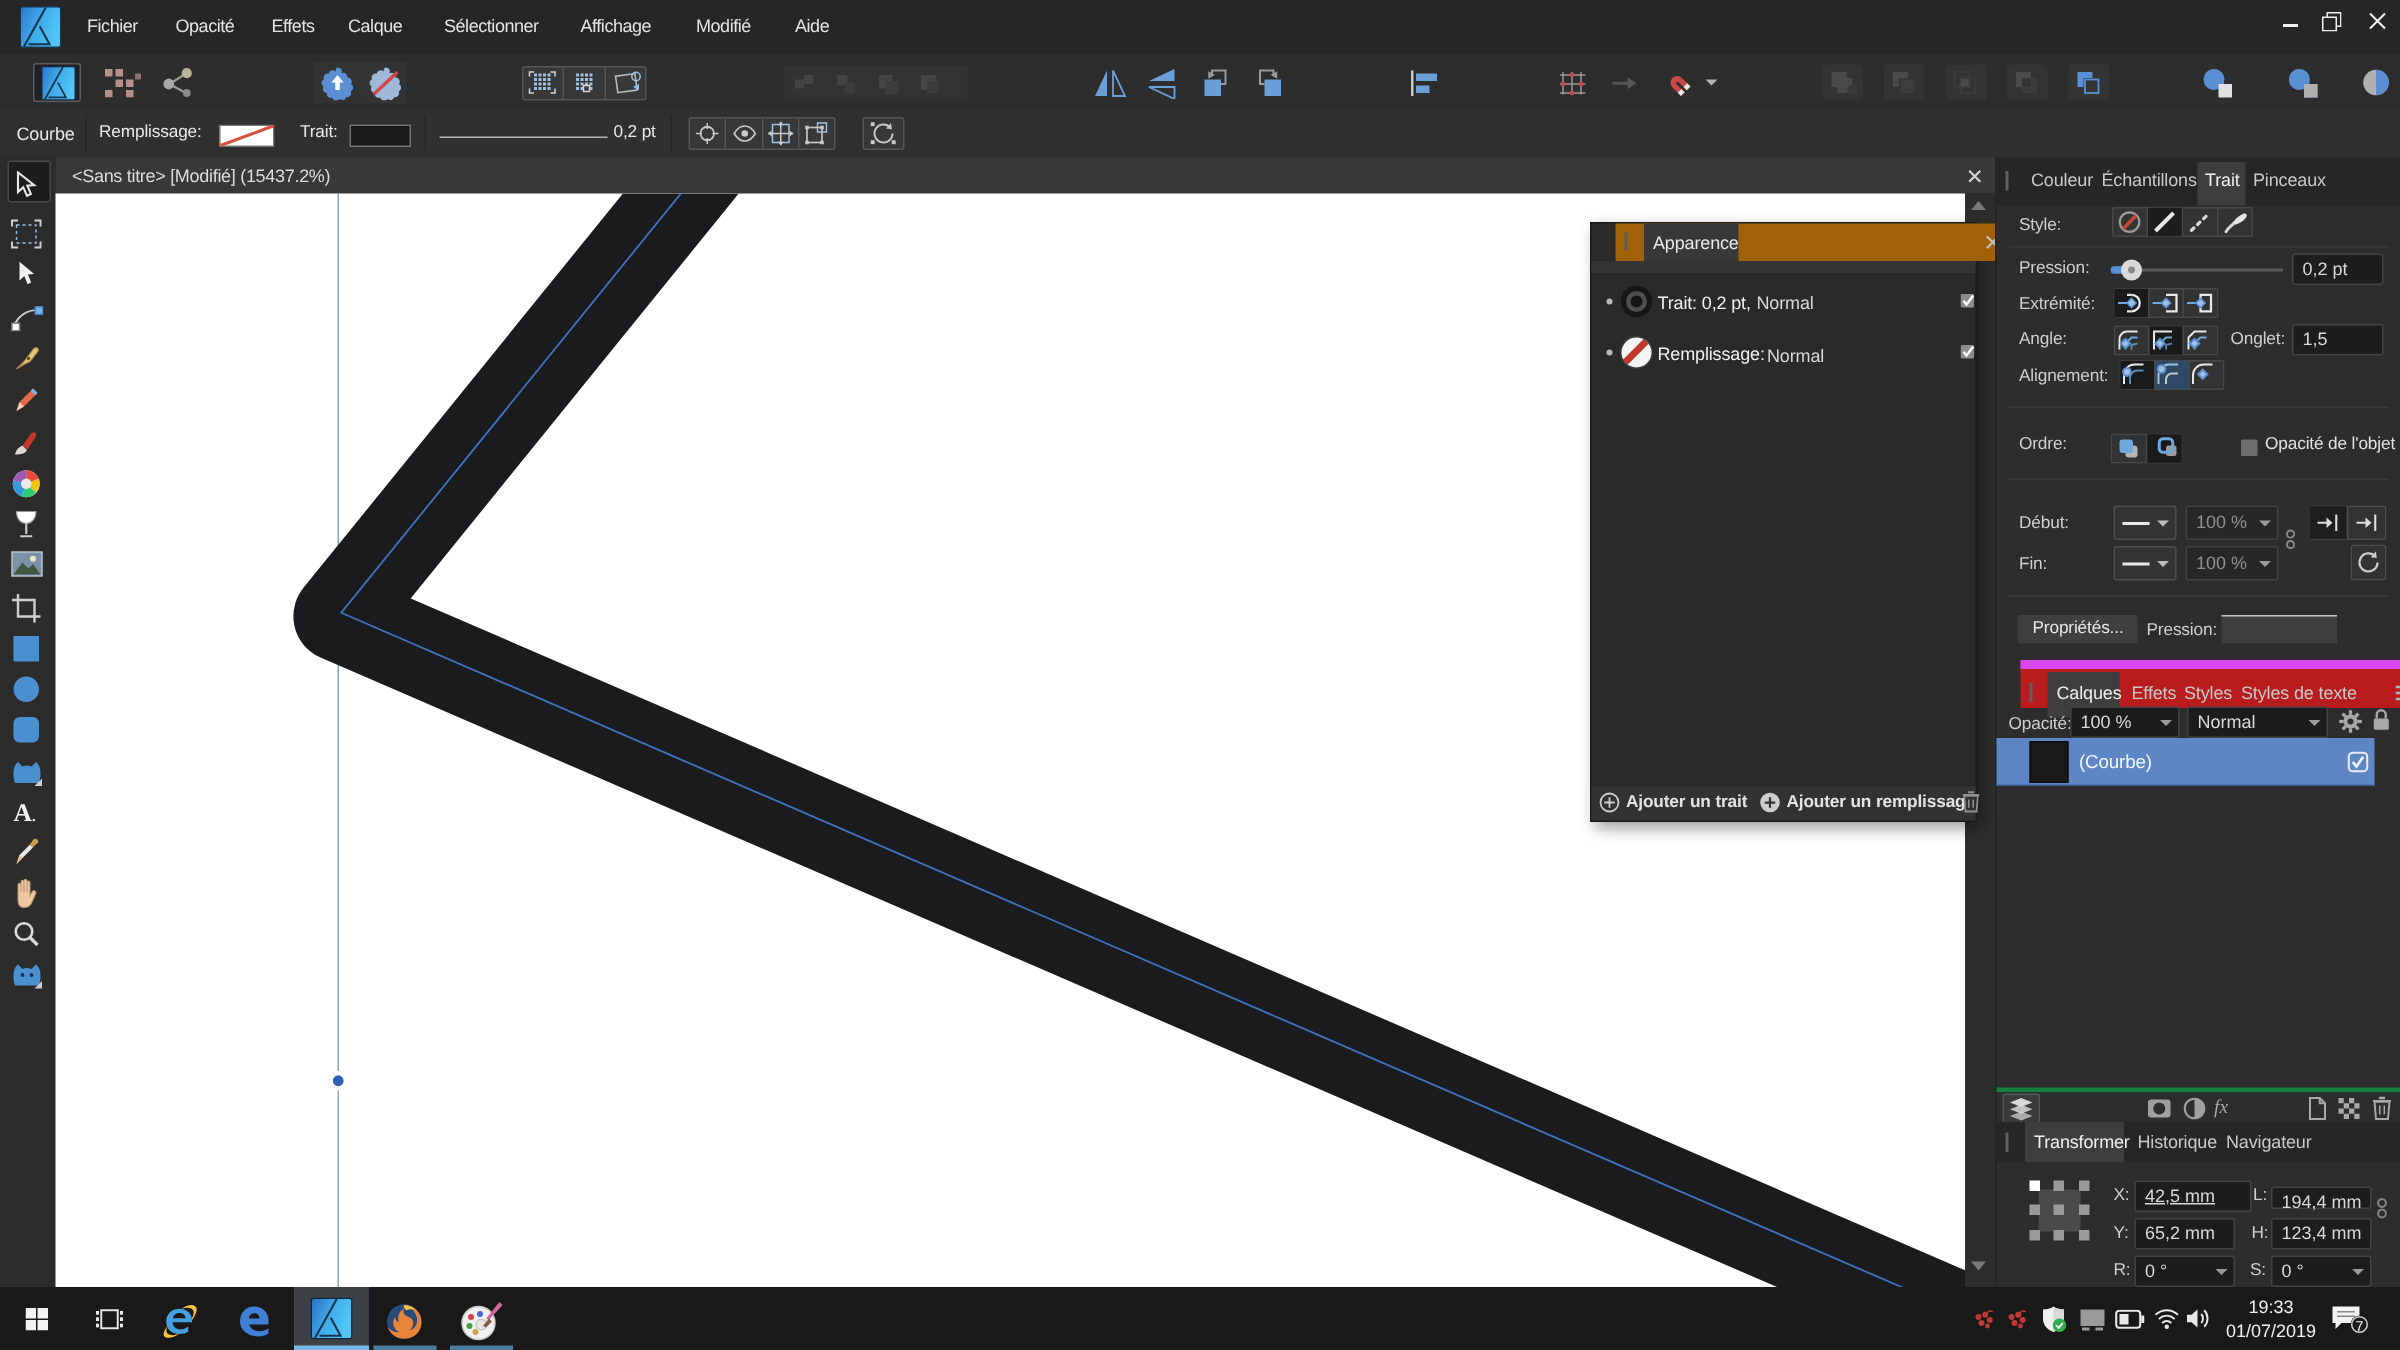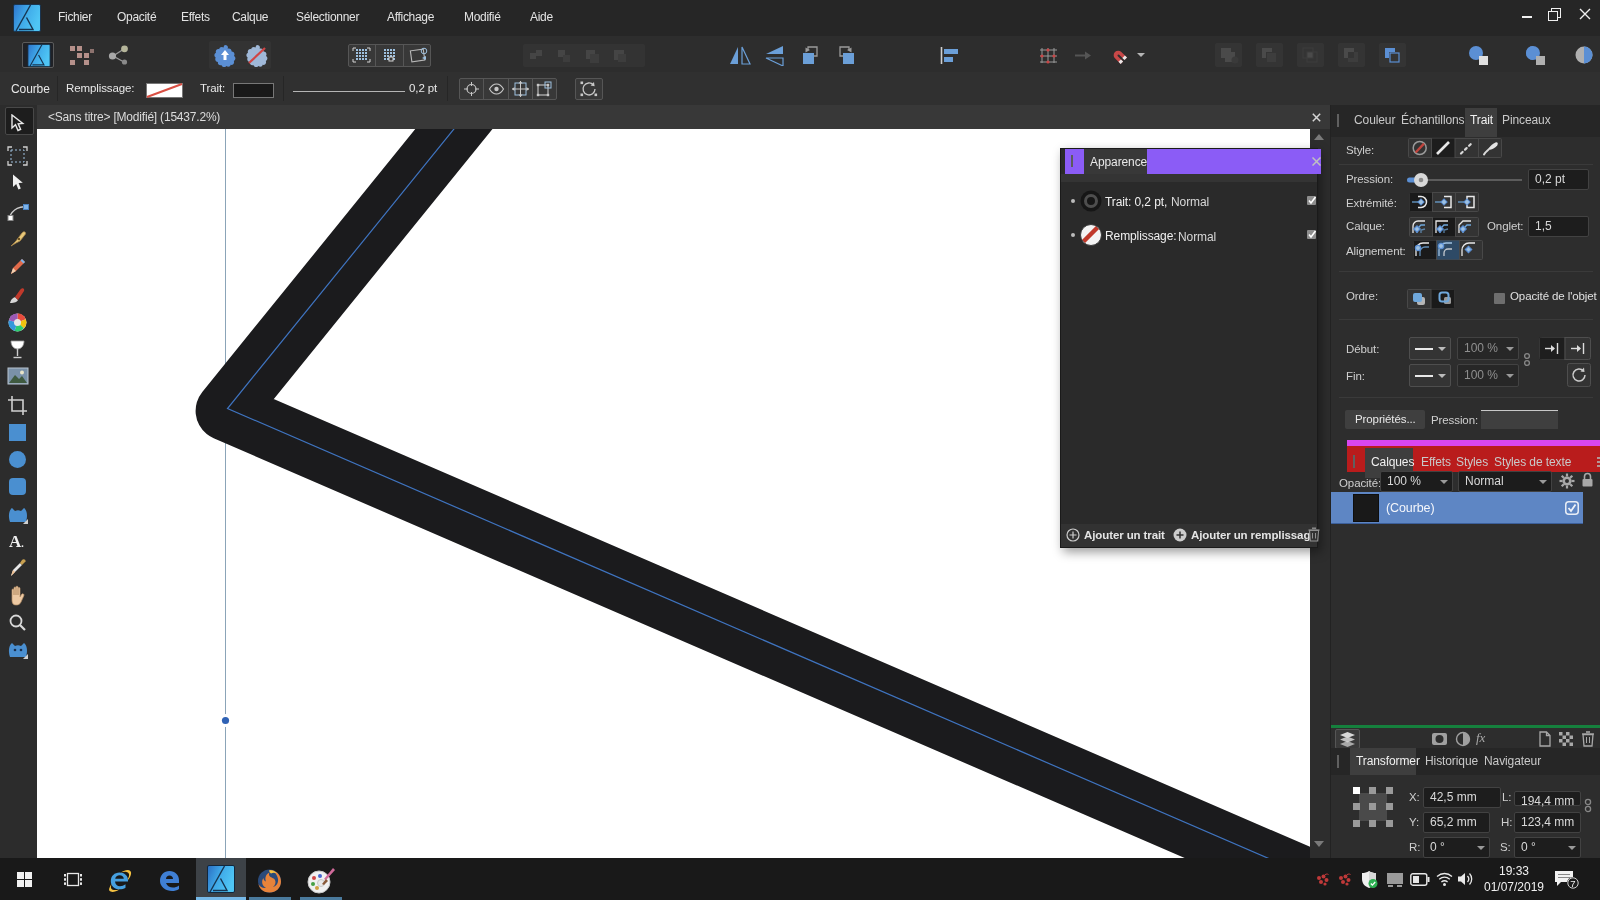--- a/index.html
+++ b/index.html
@@ -411,21 +411,21 @@
     <circle cx="188.5" cy="591.5" r="3.6" fill="#2f62b5"></circle>
   </svg>
 </div>
 
 <div class="abs" style="left:1310px;top:129px;width:20px;height:729px;background:#2d2d2d;">
   <div class="abs" style="left:4px;top:5px;width:0;height:0;border-left:5px solid transparent;border-right:5px solid transparent;border-bottom:6px solid #7a7a7a"></div>
   <div class="abs" style="left:4px;top:712px;width:0;height:0;border-left:5px solid transparent;border-right:5px solid transparent;border-top:6px solid #7a7a7a"></div>
 </div>
 
 <div class="abs" id="apparence" style="left:1060px;top:148px;width:258px;height:400px;background:#2a2a2a;border:1px solid #1a1a1a;box-shadow:3px 4px 10px rgba(0,0,0,0.4);">
-  <div class="abs" style="left:4px;top:0;width:256px;height:25px;background:#8b5cf6;padding-left:16px;">
+  <div class="abs" style="left:16px;top:0;width:256px;height:25px;background:#a16207;padding-left:16px;">
     <div class="abs" style="left:19px;top:0;width:63px;height:25px;background:#383838;"></div>
     <div class="abs" style="left:6px;top:6px;width:2px;height:12px;border-left:1.5px solid #5c5c5c;border-right:1.5px solid #5c5c5c"></div>
     <div class="abs txt" style="left:25px;top:6px;font-size:12px;color:#e8e8e8">Apparence</div>
     <svg class="abs" style="left:247px;top:8px" width="9" height="9">
           <path d="M0.5 0.5 L8.5 8.5 M8.5 0.5 L0.5 8.5" stroke="#c0c0c0" stroke-width="1.5"></path>
         </svg>
   </div>
   <div class="abs" style="left:0;top:25px;width:256px;height:8px;background:#343434;"></div>
 
   <div class="abs" style="left:10px;top:50px;width:4px;height:4px;background:#bbb;border-radius:50%"></div>
@@ -523,21 +523,21 @@
       <rect x="9.8" y="7.8" width="4.4" height="4.4" fill="#9ec1e0" stroke="#5b8fd4" transform="rotate(45 12 10)"></rect>
       <line x1="26" y1="10" x2="35" y2="10" stroke="#6fa8dc" stroke-width="1.2"></line>
       <path d="M35 4.5 L42 4.5 L42 15.5 L35 15.5" stroke="#e8e8e8" stroke-width="1.5"></path>
       <rect x="32.8" y="7.8" width="4.4" height="4.4" fill="#9ec1e0" stroke="#5b8fd4" transform="rotate(45 35 10)"></rect>
       <line x1="49" y1="10" x2="58" y2="10" stroke="#6fa8dc" stroke-width="1.2"></line>
       <path d="M58 4.5 L65 4.5 L65 15.5 L58 15.5 Z" stroke="#e8e8e8" stroke-width="1.5"></path>
       <rect x="55.8" y="7.8" width="4.4" height="4.4" fill="#9ec1e0" stroke="#5b8fd4" transform="rotate(45 58 10)"></rect>
     </g>
   </svg>
 
-  <div class="abs txt" style="left:15px;top:115px;color:#cfcfcf">Calque:</div>
+  <div class="abs txt" style="left:15px;top:115px;color:#cfcfcf">Angle:</div>
   <svg class="abs" style="left:78px;top:112px" width="70" height="20" viewBox="0 0 70 20">
     <rect x="0.5" y="0.5" width="69" height="19" fill="#333" stroke="#484848" rx="1"></rect>
     <rect x="23.5" y="0.5" width="23" height="19" fill="#1a1a1a"></rect>
     <line x1="23.5" y1="0" x2="23.5" y2="20" stroke="#484848"></line>
         <line x1="46.5" y1="0" x2="46.5" y2="20" stroke="#484848"></line>
     <g fill="none" stroke-width="1.3">
       <path d="M4 16 L4 9 A5 5 0 0 1 9 4 L16 4" stroke="#e8e8e8"></path>
       <path d="M8 16 L8 12 L12 8 L16 8" stroke="#6fa8dc"></path>
           <path d="M12 16 L12 13 L16 12" stroke="#6fa8dc" opacity="0.7"></path>
       <rect x="5.8" y="9.8" width="4.4" height="4.4" fill="#9ec1e0" stroke="#5b8fd4" transform="rotate(45 8 12)"></rect>
@@ -746,21 +746,21 @@
         <rect x="2" y="18" width="7" height="7"></rect>
             <rect x="18" y="18" width="7" height="7"></rect>
             <rect x="35" y="18" width="7" height="7"></rect>
         <rect x="2" y="35" width="7" height="7"></rect>
             <rect x="18" y="35" width="7" height="7"></rect>
             <rect x="35" y="35" width="7" height="7"></rect>
       </g>
       <rect x="2" y="2" width="7" height="7" fill="#ffffff"></rect>
     </svg>
     <div class="abs txt" style="left:78px;top:16px;color:#cfcfcf">X:</div>
-    <div class="abs field" style="left:92px;top:12px;width:78px;height:21px;">42,5 mm</div>
+    <div class="abs field" style="left:92px;top:12px;width:78px;height:21px;text-decoration:underline;">42,5 mm</div>
     <div class="abs txt" style="left:171px;top:16px;color:#cfcfcf">L:</div>
     <div class="abs field" style="left:183px;top:16px;width:67px;height:15px;">194,4 mm</div>
     <div class="abs txt" style="left:78px;top:41px;color:#cfcfcf">Y:</div>
     <div class="abs field" style="left:92px;top:37px;width:67px;height:21px;">65,2 mm</div>
     <div class="abs txt" style="left:170px;top:41px;color:#cfcfcf">H:</div>
     <div class="abs field" style="left:183px;top:37px;width:67px;height:21px;">123,4 mm</div>
     <svg class="abs" style="left:253px;top:18px" width="8" height="30">
           <circle cx="4" cy="9" r="2.6" fill="none" stroke="#888" stroke-width="1.3"></circle>
           <circle cx="4" cy="16" r="2.6" fill="none" stroke="#888" stroke-width="1.3"></circle>
         </svg>

